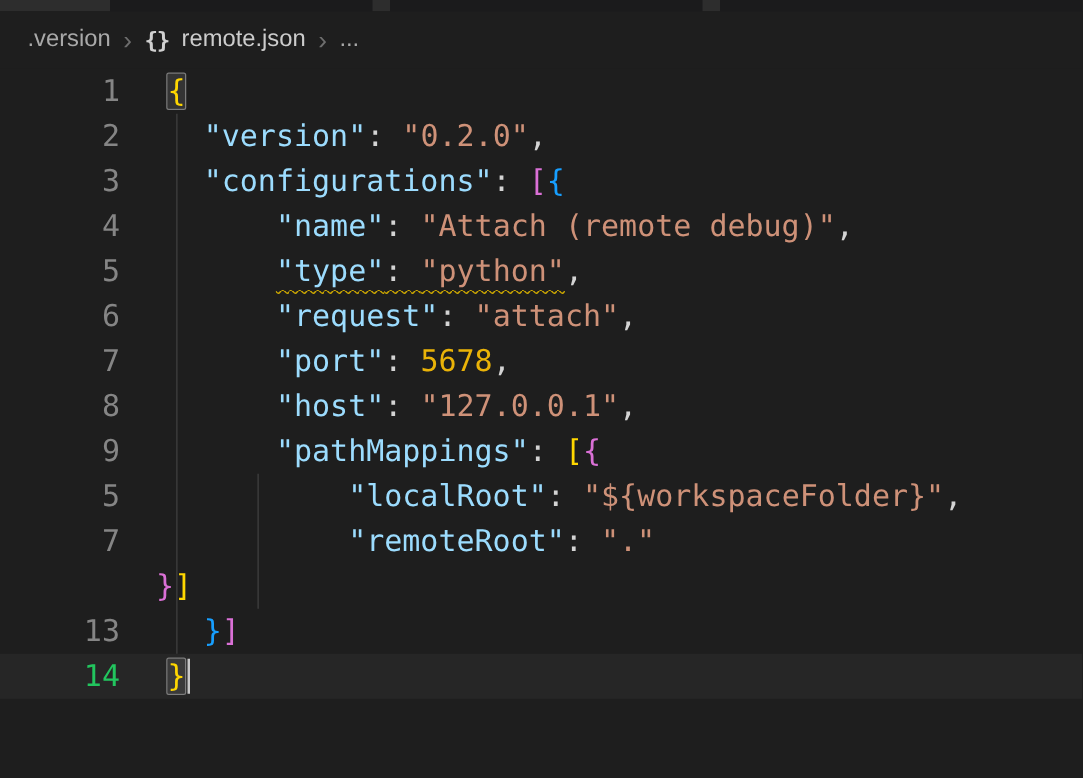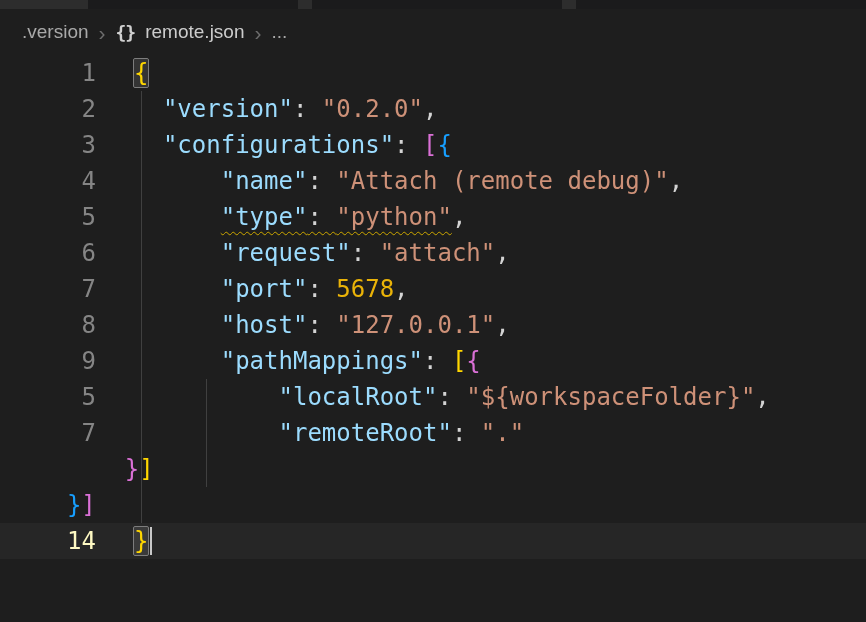--- a/index.html
+++ b/index.html
@@ -146,22 +146,23 @@
           <span class="line-content"><span style="color: rgb(212, 212, 212);">          </span><span style="color: rgb(156, 220, 254);">"localRoot"</span><span style="color: rgb(212, 212, 212);">: </span><span style="color: rgb(206, 145, 120);">"${workspaceFolder}"</span><span style="color: rgb(212, 212, 212);">,</span></span>
         </div>
         <div class="code-line">
           <span class="line-num">7</span>
           <span class="line-content"><span style="color: rgb(212, 212, 212);">          </span><span style="color: rgb(156, 220, 254);">"remoteRoot"</span><span style="color: rgb(212, 212, 212);">: </span><span style="color: rgb(206, 145, 120);">"."</span></span>
         </div>
         <div class="code-line">
           <span class="line-content"><span style="color: rgb(212, 212, 212);">      </span><span style="color: rgb(218, 112, 214);">}</span><span style="color: rgb(255, 215, 0);">]</span></span>
         </div>
         <div class="code-line">
+          <span class="line-num">13</span>
           <span class="line-content"><span style="color: rgb(212, 212, 212);">  </span><span style="color: rgb(23, 159, 255);">}</span><span style="color: rgb(218, 112, 214);">]</span></span>
         </div>
         <div class="code-line current">
-          <span class="line-num" style="color: #fef9c3;">14</span>
+          <span class="line-num" style="color: #22c55e;">14</span>
           <span class="line-content"><span class="bracket-match" style="color: rgb(255, 215, 0);">}</span><span class="cursor"></span></span>
         </div>
       </div>
   </div>
 
 </div>
 
 </body></html>

